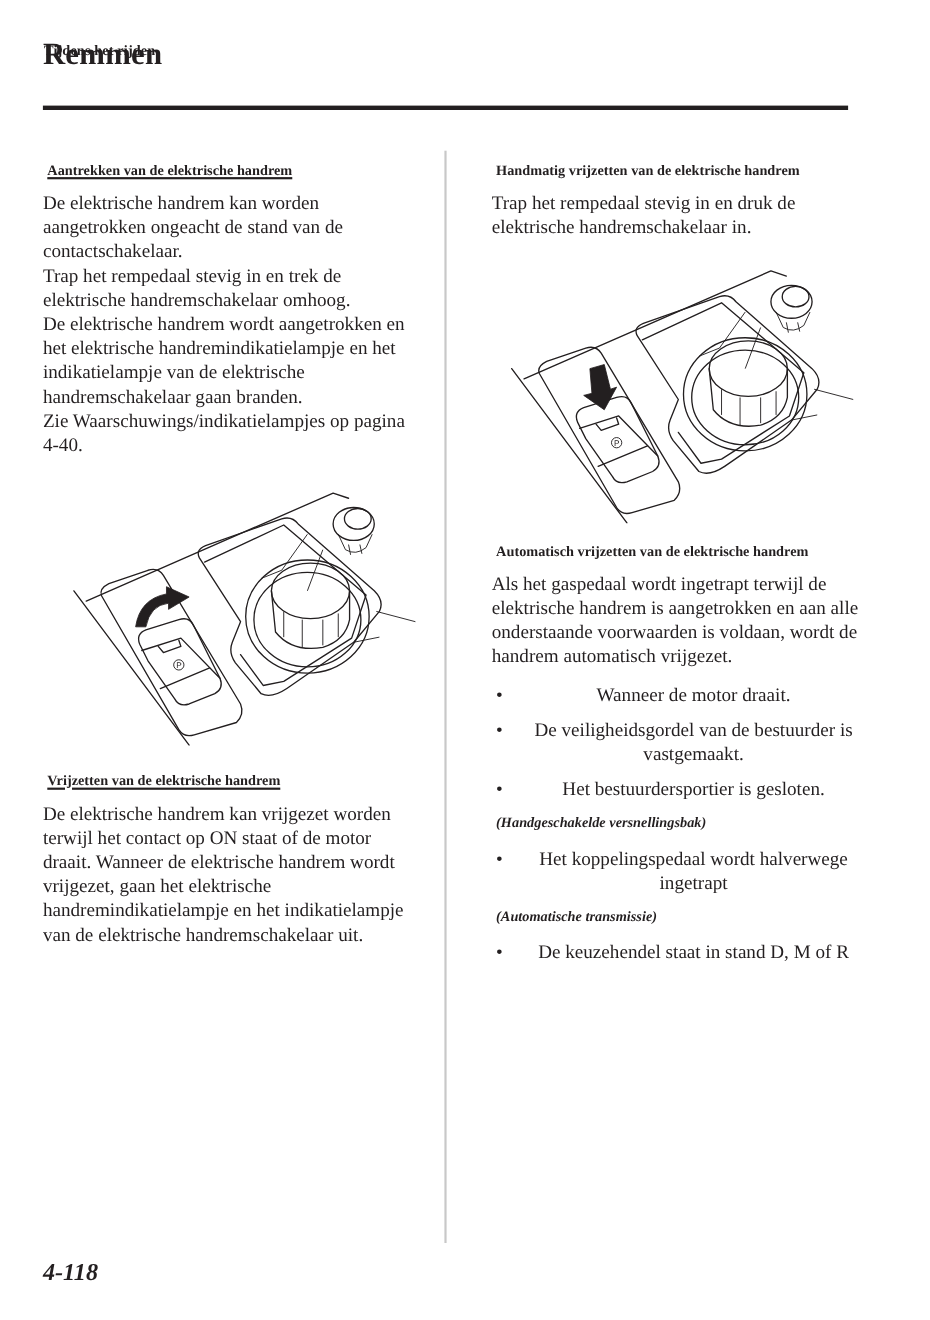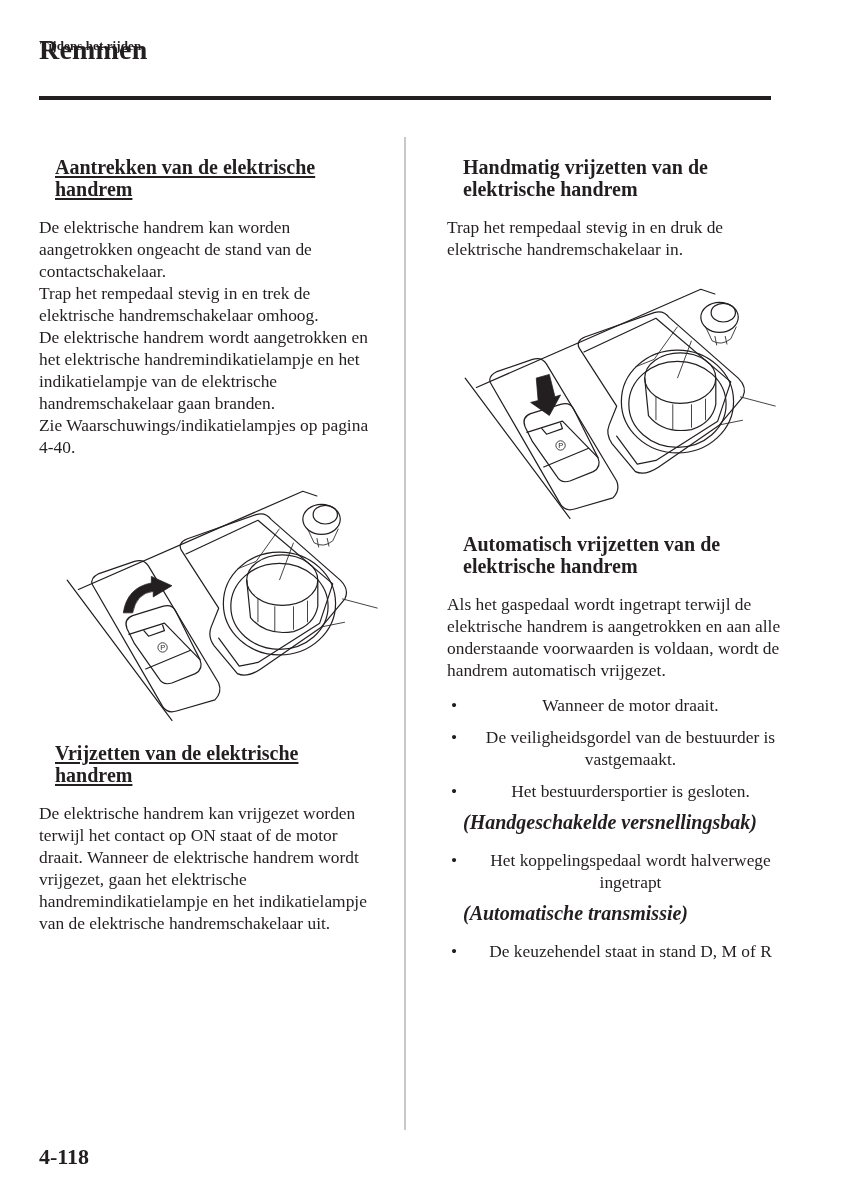--- a/index.html
+++ b/index.html
@@ -24,42 +24,42 @@
       position: absolute; left: 404px; top: 137px; width: 2px; height: 993px;
       background: #c8c8c8;
     }
     .col {
       position: absolute; top: 140px; width: 345px;
       font-size: 17.4px; line-height: 22px;
     }
     .col-left { left: 39px; }
     .col-right { left: 447px; }
     h3 {
-      margin: 16px; font-size: 20px; line-height: 22px; font-weight: bold;
+      margin: 4px; font-size: 13px; line-height: 22px; font-weight: bold;
     }
     h3.underlined { text-decoration: underline; text-underline-offset: 2px; text-decoration-thickness: 2px; }
     p { margin: 0; }
     .body-text { margin-top: 7px; }
     .figure { display: block; margin: 0; }
     .fig-left { margin-top: 28px; margin-left: 2px; width: 346px; height: 235px; }
     .fig-right { margin-top: 24px; margin-left: 10px; width: 346px; height: 235px; }
     .after-fig-left { margin-top: 21px; }
     .after-fig-right { margin-top: 14px; }
     ul.bullets { list-style: none; margin: 0; padding: 0; }
     ul.bullets li {
       position: relative; padding-left: 22px; margin-top: 10px; text-align: center;
     }
     ul.bullets li::before {
       content: "\2022"; position: absolute; left: 4px; top: 0;
     }
     .sub-heading { margin-top: 9px; font-style: italic; }
     .first-bullets li:first-child { margin-top: 13px; }
     .page-number {
       position: absolute; left: 39px; top: 1144px;
-      font-size: 22px; font-weight: bold;
+      font-size: 22px; font-weight: bold; font-style: italic;
     }
     svg .ln { fill: none; stroke: #231f20; stroke-width: 1.3; stroke-linejoin: round; stroke-linecap: round; }
     svg .thin { fill: none; stroke: #231f20; stroke-width: 0.9; }
     svg .solid { fill: #231f20; stroke: #231f20; stroke-width: 0.8; }
   </style>
 </head>
 <body>
 
 <div class="section-label">Tijdens het rijden</div>
 <div class="page-title">Remmen</div>

